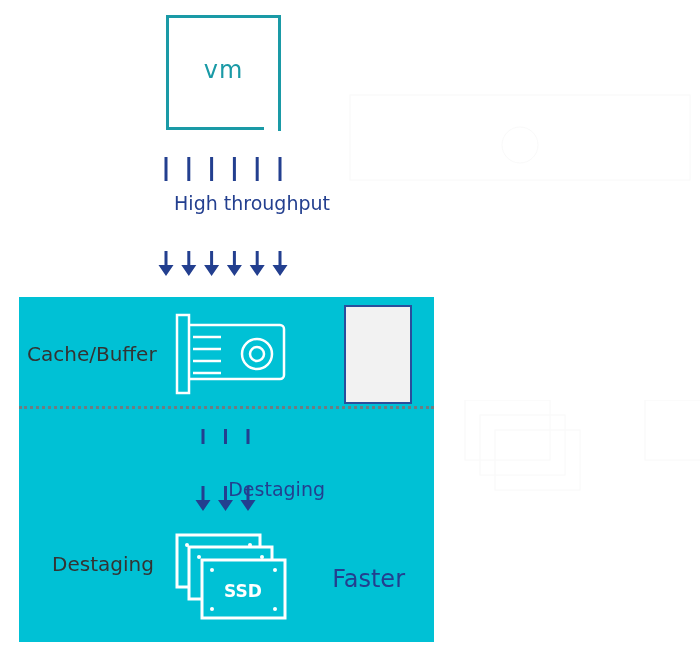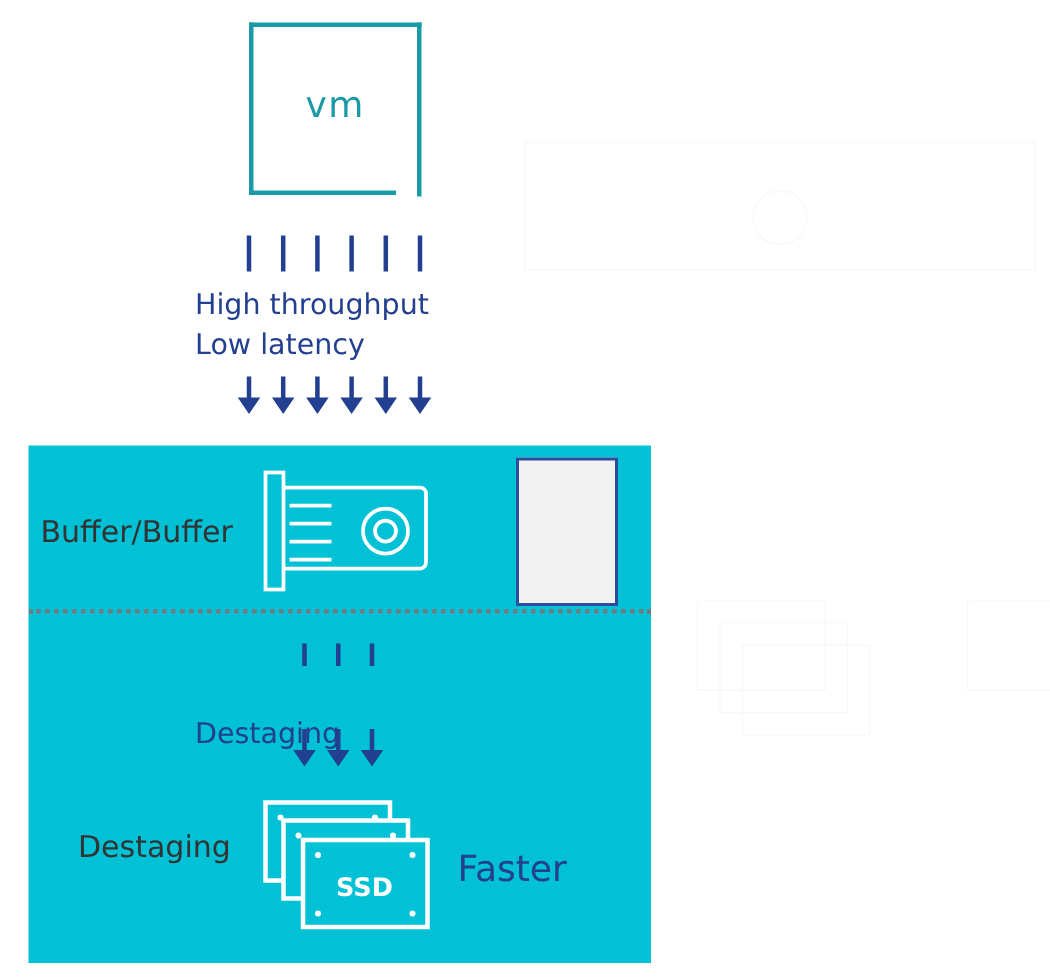--- a/index.html
+++ b/index.html
@@ -3,21 +3,21 @@
 <meta charset="utf-8">
 <style>
   html,body{margin:0;padding:0;background:#fff;}
   body{width:700px;height:653px;position:relative;overflow:hidden;font-family:"DejaVu Sans","Liberation Sans",sans-serif;}
   .abs{position:absolute;}
   .vm-box{left:166px;top:15px;width:112px;height:112px;border-left:3px solid #1a9aa6;border-top:3px solid #1a9aa6;}
   .vm-box-r{left:278px;top:15px;width:3px;height:116px;background:#1a9aa6;}
   .vm-box-b{left:166px;top:127px;width:98px;height:3px;background:#1a9aa6;}
   .vm-label{left:166px;top:56px;width:115px;text-align:center;font-size:24px;color:#1a9aa6;letter-spacing:1px;}
   .text-blue{color:#233f8f;}
-  .flow-label{font-size:19px;text-align:left;line-height:27px;}
+  .flow-label{font-size:19px;text-align:right;line-height:27px;}
   .panel{left:19px;top:297px;width:415px;height:345px;background:#00c1d5;}
   .divider{left:19px;top:406px;width:415px;height:0;border-top:3px dotted #6d7d82;}
   .dark-label{font-size:20px;color:#333;}
   .white-card{left:344px;top:305px;width:64px;height:95px;background:#f2f2f2;border:2px solid #2a4e9c;}
   .ghost{opacity:0.05;}
 </style>
 </head>
 <body>
 
 <div class="abs vm-box"></div>
@@ -38,38 +38,37 @@
       <path d="M14.5 101 h3 v14 h6 l-7.5 11 l-7.5 -11 h6 z"></path>
       <path d="M37.3 101 h3 v14 h6 l-7.5 11 l-7.5 -11 h6 z"></path>
       <path d="M60.1 101 h3 v14 h6 l-7.5 11 l-7.5 -11 h6 z"></path>
       <path d="M82.9 101 h3 v14 h6 l-7.5 11 l-7.5 -11 h6 z"></path>
       <path d="M105.7 101 h3 v14 h6 l-7.5 11 l-7.5 -11 h6 z"></path>
       <path d="M128.5 101 h3 v14 h6 l-7.5 11 l-7.5 -11 h6 z"></path>
     </g>
 </svg>
 <div class="abs flow-label text-blue" style="left:130px;top:190px;width:200px">
   <div>High throughput</div>
-  <div>Low latency</div>
 </div>
 
 <svg class="abs ghost" style="left:340px;top:90px" width="360" height="100">
   <rect x="10" y="5" width="340" height="85" fill="none" stroke="#888"></rect>
   <circle cx="180" cy="55" r="18" fill="none" stroke="#888"></circle>
 </svg>
 <svg class="abs ghost" style="left:460px;top:400px" width="240" height="100">
   <rect x="5" y="0" width="85" height="60" fill="none" stroke="#888"></rect>
   <rect x="20" y="15" width="85" height="60" fill="none" stroke="#888"></rect>
   <rect x="35" y="30" width="85" height="60" fill="none" stroke="#888"></rect>
   <rect x="185" y="0" width="60" height="60" fill="none" stroke="#888"></rect>
 </svg>
 
 <div class="abs panel"></div>
 <div class="abs divider"></div>
 
-<div class="abs dark-label" style="left:27px;top:342px">Buffer/Buffer</div>
+<div class="abs dark-label" style="left:27px;top:342px">Cache/Buffer</div>
 
 <svg class="abs" style="left:175px;top:313px" width="115" height="82">
   <rect x="2" y="2" width="12" height="78" fill="none" stroke="#fff" stroke-width="2.5"></rect>
   <path d="M14 12 H105 a4 4 0 0 1 4 4 V62 a4 4 0 0 1 -4 4 H14" fill="none" stroke="#fff" stroke-width="2.5"></path>
   <line x1="18" y1="24" x2="46" y2="24" stroke="#fff" stroke-width="2.5"></line>
   <line x1="18" y1="36" x2="46" y2="36" stroke="#fff" stroke-width="2.5"></line>
   <line x1="18" y1="48" x2="46" y2="48" stroke="#fff" stroke-width="2.5"></line>
   <line x1="18" y1="60" x2="46" y2="60" stroke="#fff" stroke-width="2.5"></line>
   <circle cx="82" cy="41" r="15" fill="none" stroke="#fff" stroke-width="2.5"></circle>
   <circle cx="82" cy="41" r="7" fill="none" stroke="#fff" stroke-width="2.5"></circle>

